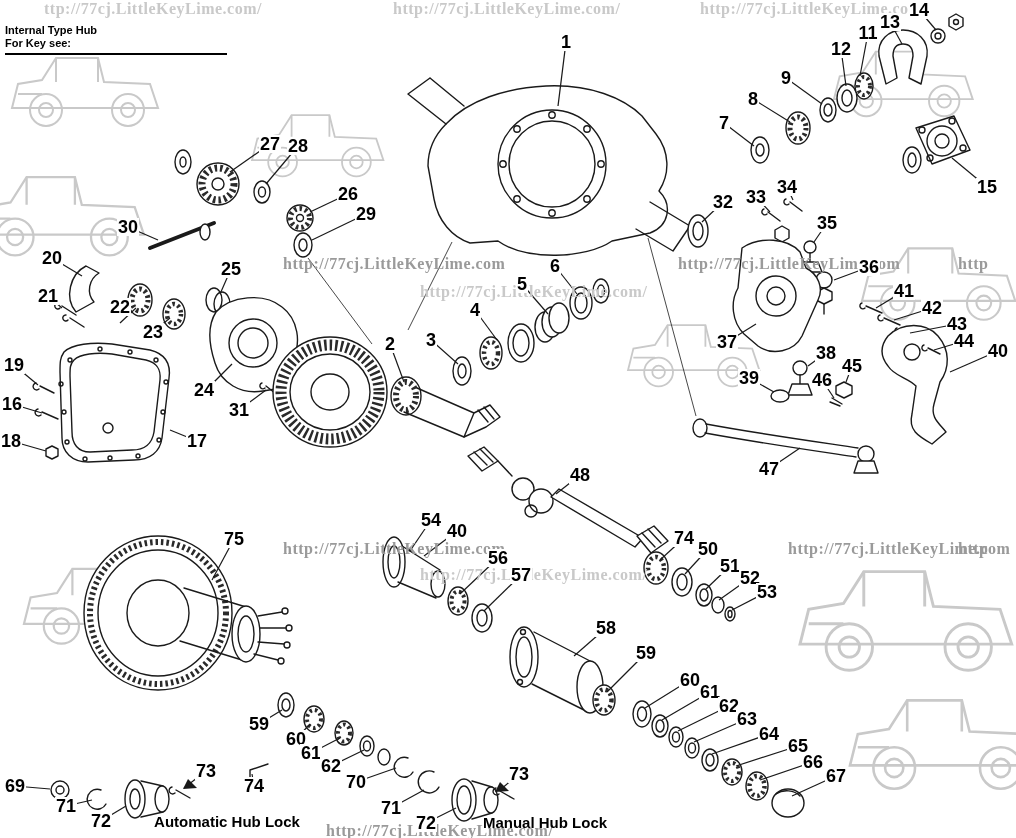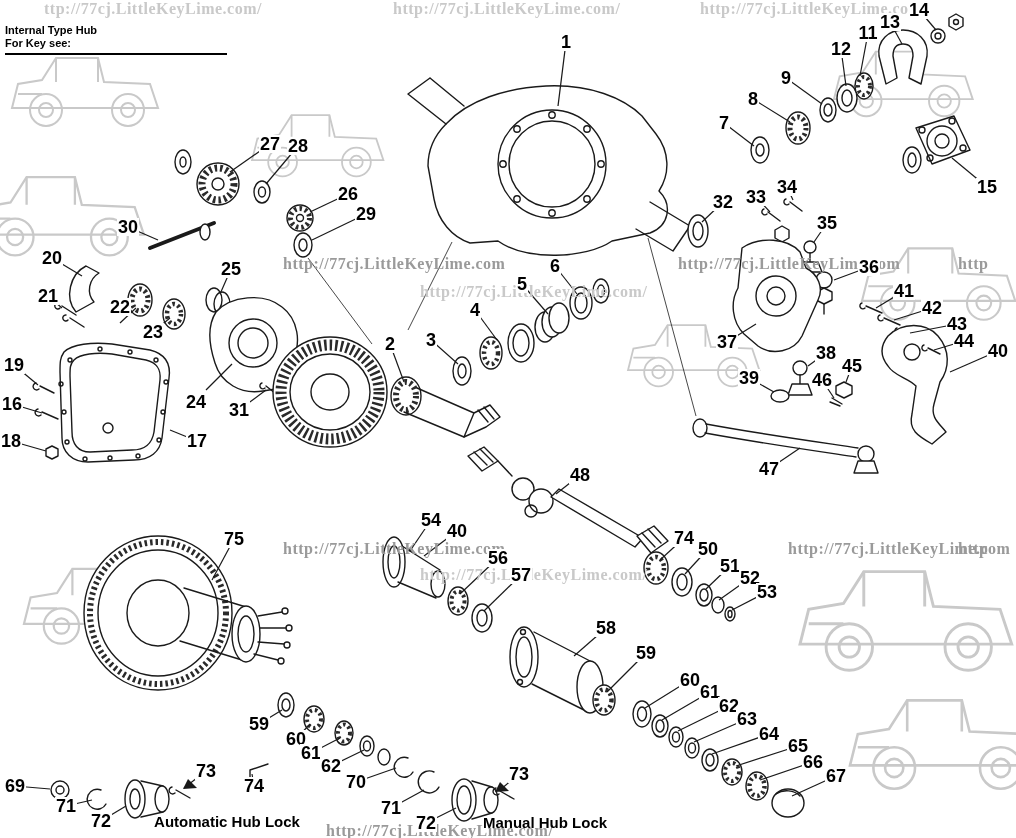--- a/index.html
+++ b/index.html
@@ -460,21 +460,21 @@
       <div class="callout" style="left: 919px; top: 10px;">14</div>
       <div class="callout" style="left: 987px; top: 187px;">15</div>
       <div class="callout" style="left: 12px; top: 404px;">16</div>
       <div class="callout" style="left: 197px; top: 441px;">17</div>
       <div class="callout" style="left: 11px; top: 441px;">18</div>
       <div class="callout" style="left: 14px; top: 365px;">19</div>
       <div class="callout" style="left: 52px; top: 258px;">20</div>
       <div class="callout" style="left: 48px; top: 296px;">21</div>
       <div class="callout" style="left: 120px; top: 307px;">22</div>
       <div class="callout" style="left: 153px; top: 332px;">23</div>
-      <div class="callout" style="left: 196px; top: 390px; margin-top: 12px;">24</div>
+      <div class="callout" style="left: 204px; top: 390px;">24</div>
       <div class="callout" style="left: 231px; top: 269px;">25</div>
       <div class="callout" style="left: 348px; top: 194px;">26</div>
       <div class="callout" style="left: 270px; top: 144px;">27</div>
       <div class="callout" style="left: 298px; top: 146px;">28</div>
       <div class="callout" style="left: 366px; top: 214px;">29</div>
       <div class="callout" style="left: 128px; top: 227px;">30</div>
       <div class="callout" style="left: 239px; top: 410px;">31</div>
       <div class="callout" style="left: 723px; top: 202px;">32</div>
       <div class="callout" style="left: 756px; top: 197px;">33</div>
       <div class="callout" style="left: 787px; top: 187px;">34</div>

